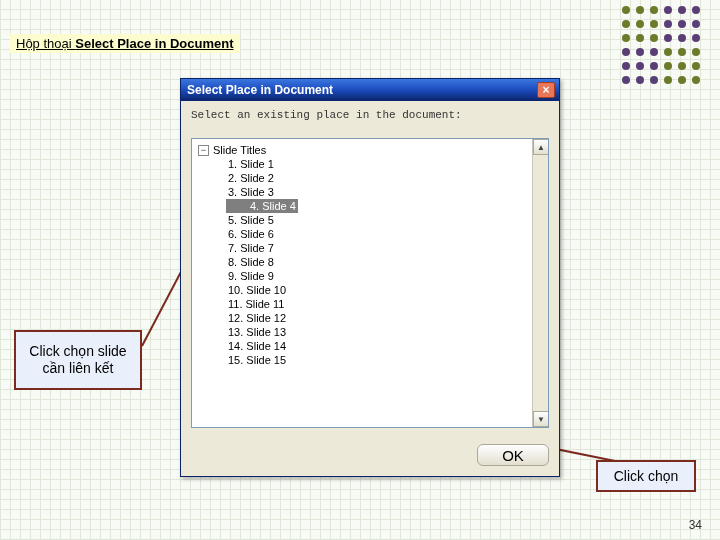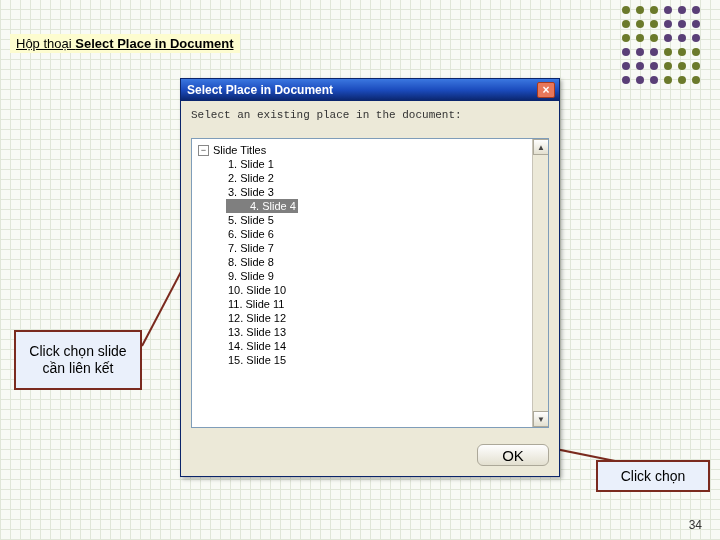--- a/index.html
+++ b/index.html
@@ -142,21 +142,21 @@
   .callout {
     position: absolute;
     background: #eaf0fb;
     border: 2px solid #7a2a1e;
     text-align: center;
     font-size: 14px;
     display: flex; align-items: center; justify-content: center;
     padding: 2px 8px;
   }
   .callout.left { left: 14px; top: 330px; width: 128px; height: 60px; flex-direction: column; line-height: 1.25; }
-  .callout.bottom { left: 596px; top: 460px; width: 114px; height: 32px; }
+  .callout.bottom { left: 596px; top: 460px; width: 100px; height: 32px; }
   .page-number {
     position: absolute;
     right: 18px; bottom: 8px;
     font-size: 12px;
     color: #333;
   }
   svg.connectors {
     position: absolute;
     left: 0; top: 0;
     width: 720px; height: 540px;

